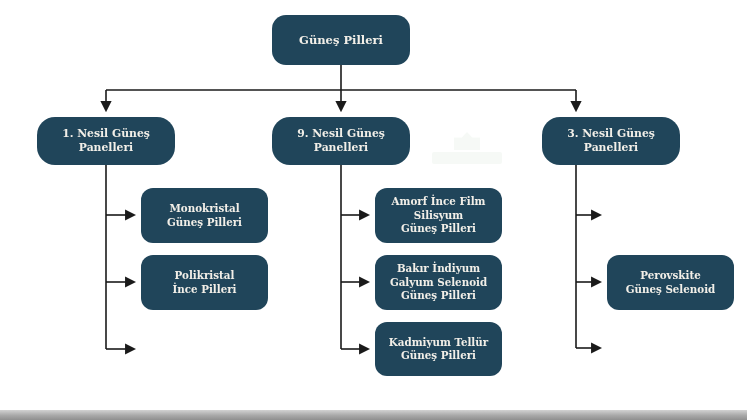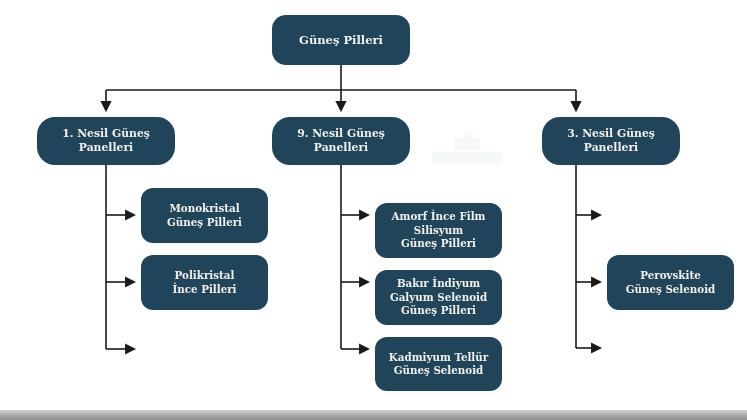--- a/index.html
+++ b/index.html
@@ -10,21 +10,21 @@
   .node{
     position:absolute;background:#20455a;color:#f2efe8;border-radius:12px;
     display:flex;align-items:center;justify-content:center;text-align:center;
     font-weight:bold;white-space:pre-line;line-height:1.3;
     box-sizing:border-box;padding:4px 6px;
   }
   .root{left:272px;top:15px;width:138px;height:50px;font-size:11.5px;border-radius:14px;}
   .gen{top:117px;width:138px;height:48px;font-size:10.8px;border-radius:18px;}
   .g1{left:37px;}  .g2{left:272px;}  .g3{left:507px;margin-left:35px;}
   .child{width:127px;font-size:10.3px;}
-  .c1{left:141px;} .c2{left:375px;margin-top:15px;} .c3{left:607px;}
+  .c1{left:141px;} .c2{left:375px;} .c3{left:607px;}
   .r1{top:188px;height:55px;}
   .r2{top:255px;height:55px;}
   .r3{top:322px;height:54px;}
   .c3.r3{top:318px;height:60px;}
   #connectors{position:absolute;left:0;top:0;pointer-events:none;}
   #watermark{
     position:absolute;left:428px;top:120px;width:78px;height:44px;opacity:0.5;
     display:flex;flex-direction:column;align-items:center;justify-content:flex-end;gap:2px;
   }
   #watermark .wm-glyph{width:26px;height:18px;background:#eef5ee;border-radius:3px 3px 0 0;
@@ -88,19 +88,19 @@
   <div class="node child c1 r2">Polikristal
 İnce Pilleri</div>
 
   <div class="node child c2 r1">Amorf İnce Film
 Silisyum
 Güneş Pilleri</div>
   <div class="node child c2 r2">Bakır İndiyum
 Galyum Selenoid
 Güneş Pilleri</div>
   <div class="node child c2 r3">Kadmiyum Tellür
-Güneş Selenoid</div>
+Güneş Pilleri</div>
 
   <div class="node child c3 r2">Perovskite
 Güneş Selenoid</div>
 
   <div id="bottom-bar"></div>
 </div>
 
 </body></html>

